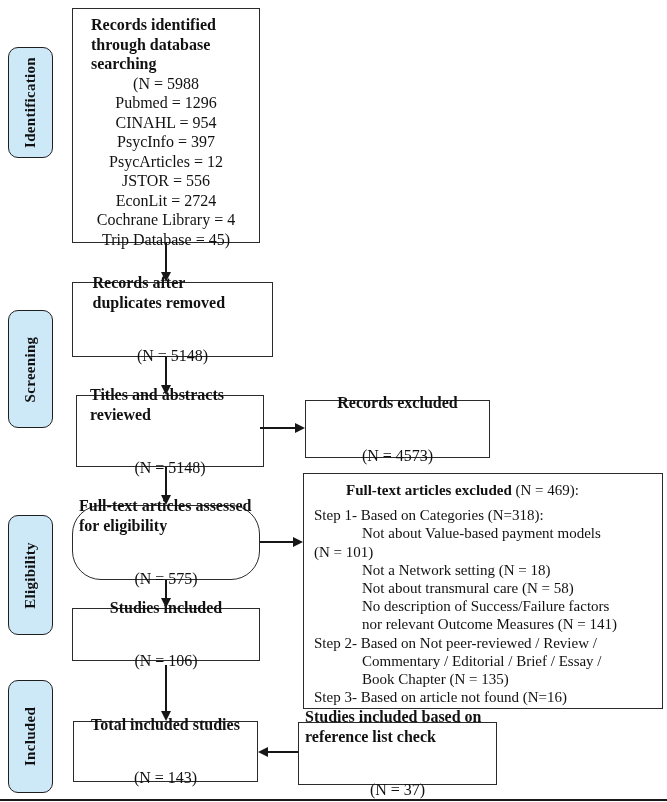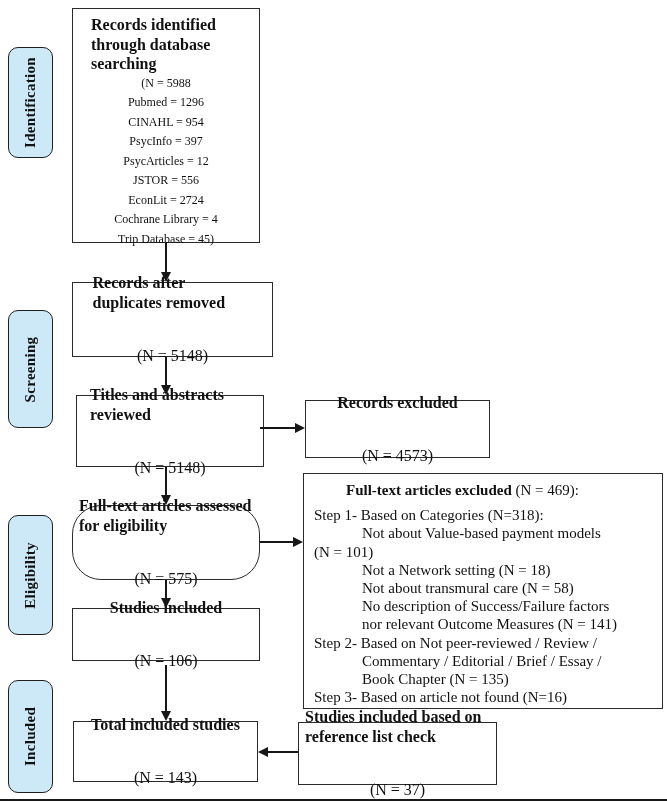--- a/index.html
+++ b/index.html
@@ -20,21 +20,21 @@
   
   .fbox {
     position:absolute; background:#ffffff; border:1.5px solid #2b2b2b;
     box-sizing:border-box; display:flex; flex-direction:column;
     align-items:center; justify-content:center; text-align:left; padding:4px 6px;
   }
   .fbox .t { font-weight:bold; font-size:16px; line-height:20px; }
   .fbox .c { font-weight:normal; font-size:16px; line-height:20px;margin-top:33px; }
   .fbox.listbox { justify-content:flex-start; padding-top:6px; }
   .listbox .t { line-height:19.5px; max-width:150px; }
-  .listbox .ln { font-size:12px; line-height:19.5px; }
+  .listbox .ln { font-size:16px; line-height:19.5px; }
   .tmax160 .t { max-width:160px; }
   
   .xbox {
     position:absolute; background:#ffffff; border:1.5px solid #2b2b2b;
     box-sizing:border-box; text-align:left; padding:7px 10px 4px 10px;
     font-size:15px; line-height:18.2px;
   }
   .xbox .hd { margin-bottom:7px; }
   .xbox .hd b { font-weight:bold;margin-left:32px; }
   .xline { white-space:nowrap; }

